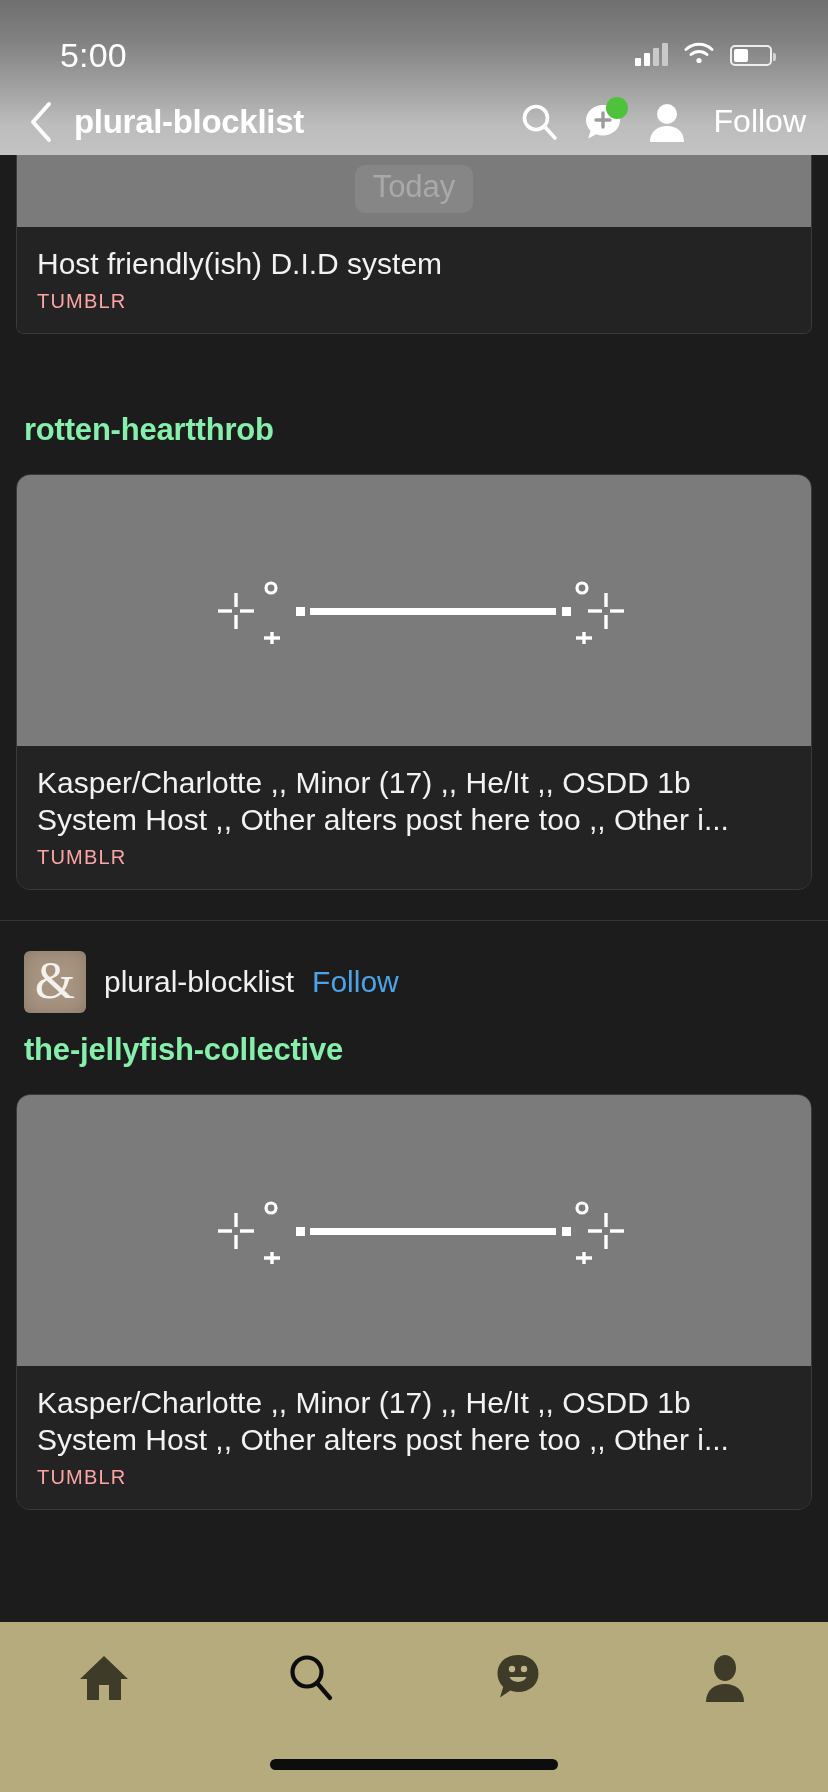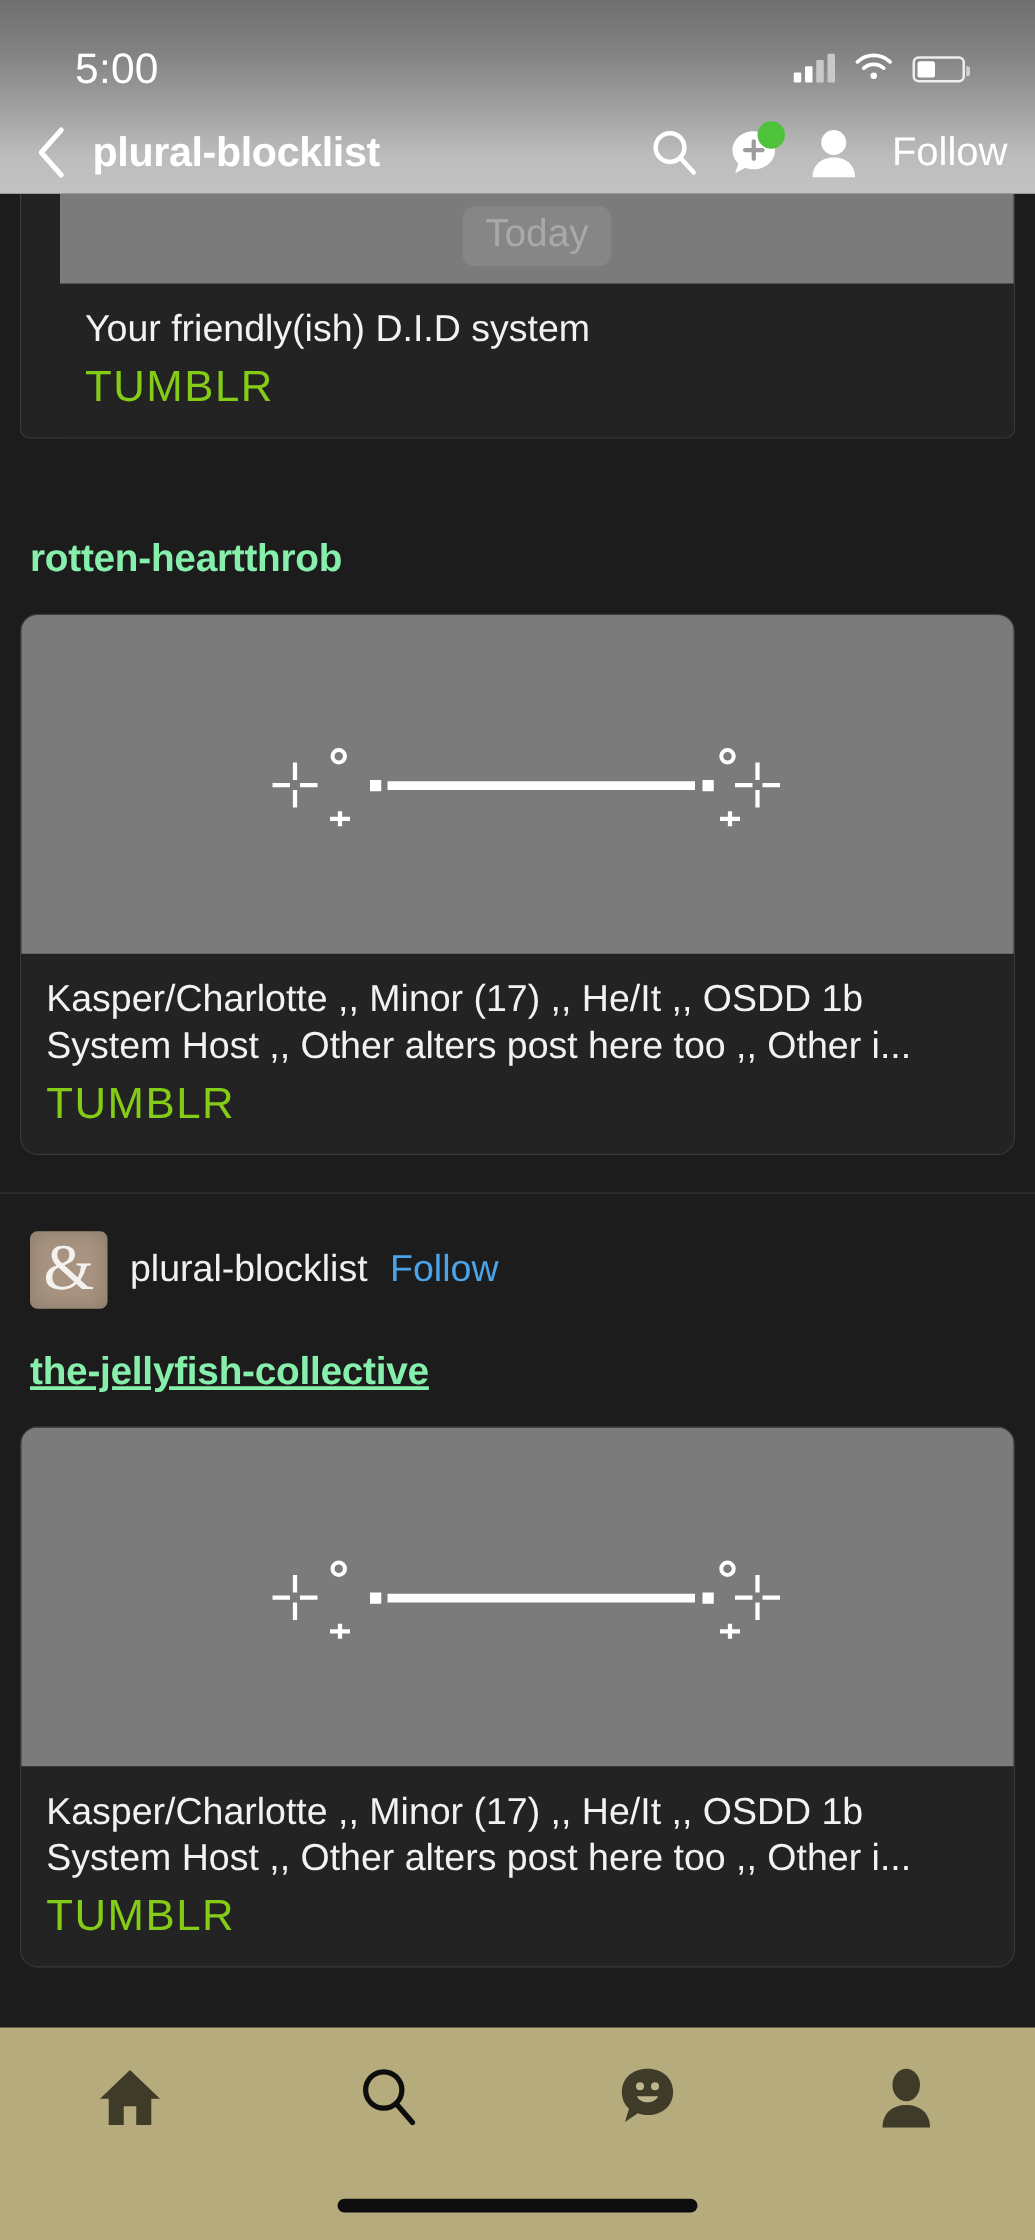--- a/index.html
+++ b/index.html
@@ -71,27 +71,27 @@
     background:#222222;
   }
   .card-media {
     background:#7b7b7b; position:relative; width:100%;
   }
   .card-body { padding:18px 20px 20px 20px; background:#232323; }
   .card-title {
     color:#f2f2f2; font-size:30px; line-height:37px; font-weight:400;
   }
   .card-source {
-    color:#84cc16; font-size:35px; letter-spacing:1.2px; margin-top:8px;
+    color:#fca5a5; font-size:20px; letter-spacing:1.2px; margin-top:8px;
   }
 
   
   .card-clip {
     margin:0 16px; border:1px solid #3a3a3a; border-top:none;
-    border-radius:0 0 8px 8px; overflow:hidden; background:#222222;padding-left:31px;
+    border-radius:0 0 8px 8px; overflow:hidden; background:#222222;
   }
   .clip-media {
     height:72px; background:#7b7b7b; display:flex; align-items:flex-start; justify-content:center;
   }
   .today-chip {
     margin-top:10px; background:rgba(255,255,255,.09); color:#a9a9a9;
     font-size:31px; padding:4px 18px 8px 18px; border-radius:10px;
   }
 
   
@@ -140,21 +140,21 @@
 
 <div id="app">
 
   <div class="feed">
 
     <div class="card-clip">
       <div class="clip-media">
         <div class="today-chip">Today</div>
       </div>
       <div class="card-body">
-        <div class="card-title">Your friendly(ish) D.I.D system</div>
+        <div class="card-title">Host friendly(ish) D.I.D system</div>
         <div class="card-source">TUMBLR</div>
       </div>
     </div>
 
     <div class="blog-heading">rotten-heartthrob</div>
 
     <div class="card" style="margin-top:26px;">
       <div class="card-media" style="height:271px;">
         <div class="art">
           <svg width="420" height="90" viewBox="0 0 420 90" aria-hidden="true">
@@ -194,21 +194,21 @@
     <div class="divider"></div>
 
     <div class="attrib-row">
       <div class="avatar">
         <b>&amp;</b>
       </div>
       <div class="attrib-name">plural-blocklist</div>
       <div class="attrib-follow">Follow</div>
     </div>
 
-    <div class="blog-heading second" style="margin-top:32px;text-decoration:underline;">the-jellyfish-collective</div>
+    <div class="blog-heading second" style="margin-top:19px;">the-jellyfish-collective</div>
 
     <div class="card" style="margin-top:26px;">
       <div class="card-media" style="height:271px;">
         <div class="art">
           <svg width="420" height="90" viewBox="0 0 420 90" aria-hidden="true">
             <g stroke="#ffffff" stroke-width="3.4" fill="none" stroke-linecap="butt">
               <line x1="14" y1="45" x2="28" y2="45"></line>
               <line x1="36" y1="45" x2="50" y2="45"></line>
               <line x1="32" y1="27" x2="32" y2="41"></line>
               <line x1="32" y1="49" x2="32" y2="63"></line>

